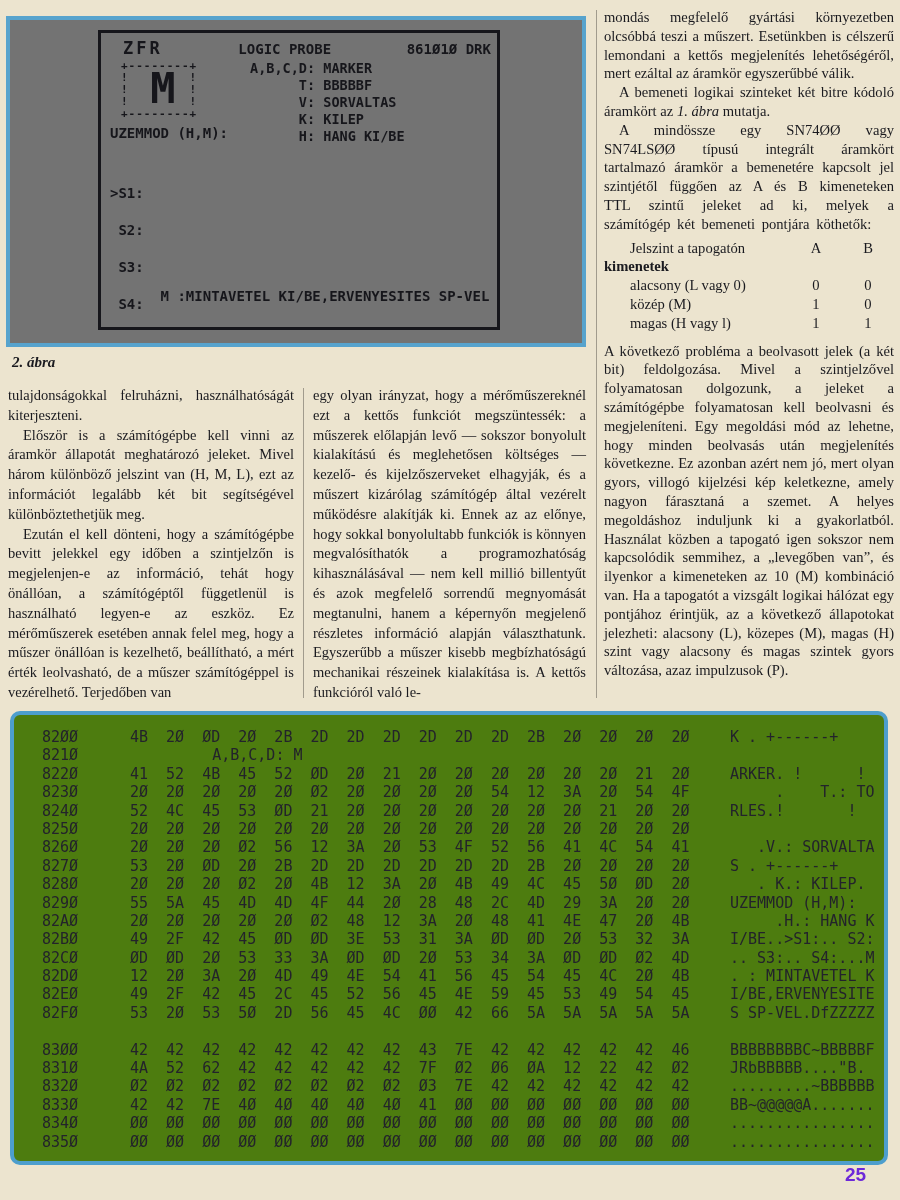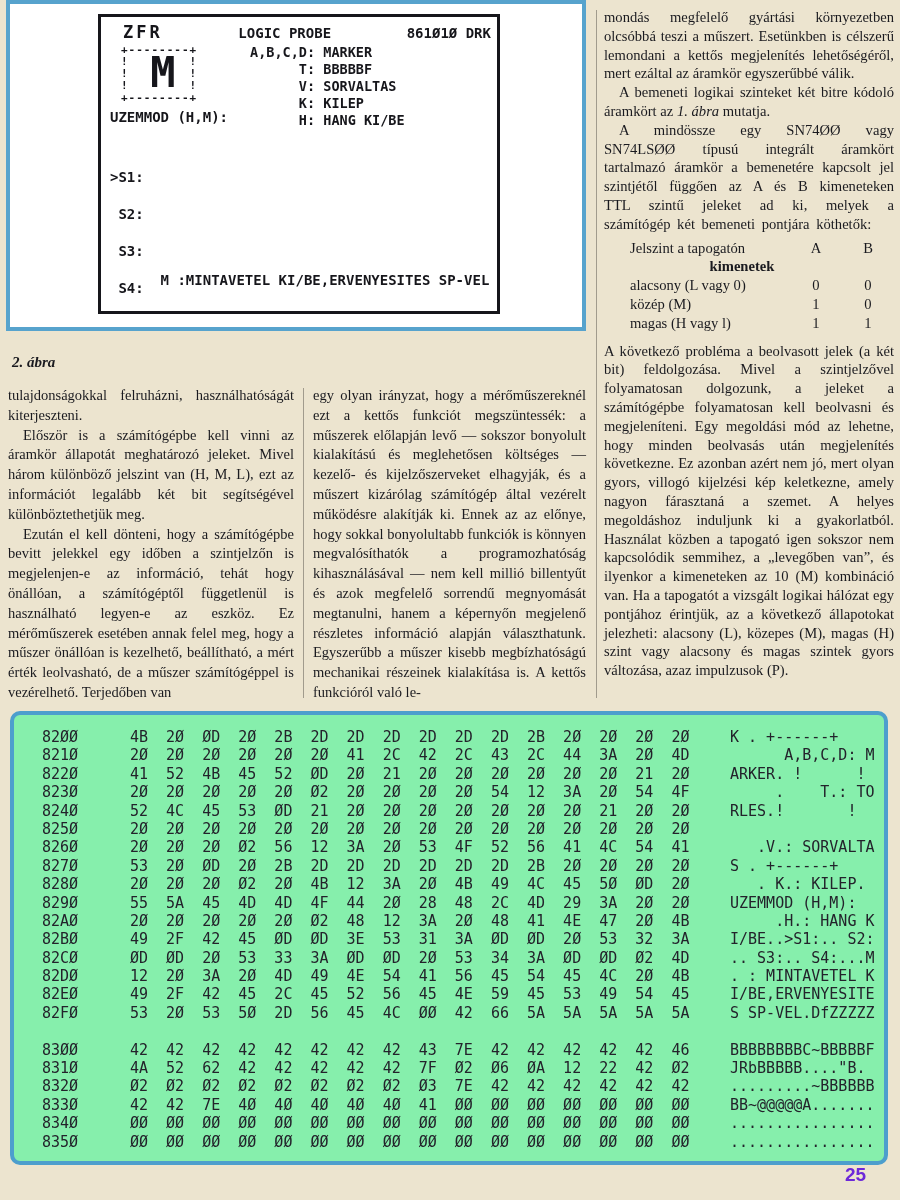--- a/index.html
+++ b/index.html
@@ -1,21 +1,21 @@
 <!DOCTYPE html>
 <html><head>
 <meta charset="utf-8">
 <style>
   html,body{margin:0;padding:0;}
   body{width:900px;height:1200px;position:relative;background:#ece4cf;overflow:hidden;
        font-family:"Liberation Serif",serif;color:#1a1a1f;}
 
   
-  .figure-panel{position:absolute;left:6px;top:0;width:580px;height:331px;
-    background:#ffffff;border:4px solid #57a3cd;box-sizing:border-box;}
+  .figure-panel{position:absolute;left:6px;top:16px;width:580px;height:331px;
+    background:#737373;border:4px solid #57a3cd;box-sizing:border-box;}
   .screen{position:absolute;left:88px;top:10px;width:402px;height:300px;
     border:3px solid #16161b;box-sizing:border-box;
     font-family:"DejaVu Sans Mono",monospace;font-weight:bold;color:#16161b;}
   .scr-title{position:absolute;top:5px;left:8px;right:6px;display:flex;
     justify-content:space-between;align-items:baseline;font-size:14px;}
   .scr-brand{font-size:17px;letter-spacing:3px;margin-left:14px;}
   .mbox{position:absolute;left:20px;top:27px;width:84px;height:62px;}
   .boxpre{margin:0;font-family:"DejaVu Sans Mono",monospace;font-weight:bold;
     font-size:11px;line-height:12px;letter-spacing:1px;}
   .bigM{position:absolute;left:50%;top:50%;transform:translate(-50%,-54%);
@@ -43,25 +43,25 @@
   #rule-left-mid{left:303px;top:388px;height:310px;}
   #rule-mid-right{left:596px;top:10px;height:688px;}
   .spread{word-spacing:3px;}
 
   
   .ttable{margin:5px 0 9px 0;}
   .t-head,.t-row{display:grid;grid-template-columns:1fr 52px 52px;padding-left:26px;}
   .t-head{font-weight:normal;}
   .t-head span:nth-child(2),.t-head span:nth-child(3),
   .t-row span:nth-child(2),.t-row span:nth-child(3){text-align:center;}
-  .t-sub{text-align:center;padding-right:14px;font-weight:bold;}
+  .t-sub{text-align:left;padding-right:14px;font-weight:bold;}
 
   
   .hex-panel{position:absolute;left:10px;top:711px;width:878px;height:454px;
-    background:#86efac;border:4px solid #4d9ecd;border-radius:10px;
+    background:#4d7c0f;border:4px solid #4d9ecd;border-radius:10px;
     box-sizing:border-box;padding:13px 0 0 28px;}
   .hex-row{display:flex;height:18.4px;font-family:"DejaVu Sans Mono",monospace;
     font-size:15px;line-height:18.4px;color:#23232b;}
   .hex-addr{width:88px;white-space:pre;}
   .hex-bytes{width:572px;word-spacing:9px;white-space:pre;}
   .hex-ascii{margin-left:28px;white-space:pre;}
 
   .pageno{position:absolute;left:845px;top:1164px;font-family:"Liberation Sans",sans-serif;
     font-weight:bold;font-size:19px;color:#6d28d9;}
 </style>
@@ -167,21 +167,20 @@
 
 <div class="hex-panel">
   <div id="hex-body">
       <div class="hex-row">
     <span class="hex-addr">82ØØ</span>
     <span class="hex-bytes">4B 2Ø ØD 2Ø 2B 2D 2D 2D 2D 2D 2D 2B 2Ø 2Ø 2Ø 2Ø</span>
     <span class="hex-ascii">K . +------+</span>
   </div>
       <div class="hex-row">
     <span class="hex-addr">821Ø</span>
-    <span class="hex-bytes">2Ø 2Ø 2Ø 2Ø 2Ø 2Ø 41 2C 42 2C 43 2C 44 3A 2Ø 4D</span>
     <span class="hex-ascii">      A,B,C,D: M</span>
   </div>
       <div class="hex-row">
     <span class="hex-addr">822Ø</span>
     <span class="hex-bytes">41 52 4B 45 52 ØD 2Ø 21 2Ø 2Ø 2Ø 2Ø 2Ø 2Ø 21 2Ø</span>
     <span class="hex-ascii">ARKER. !      !</span>
   </div>
       <div class="hex-row">
     <span class="hex-addr">823Ø</span>
     <span class="hex-bytes">2Ø 2Ø 2Ø 2Ø 2Ø Ø2 2Ø 2Ø 2Ø 2Ø 54 12 3A 2Ø 54 4F</span>

